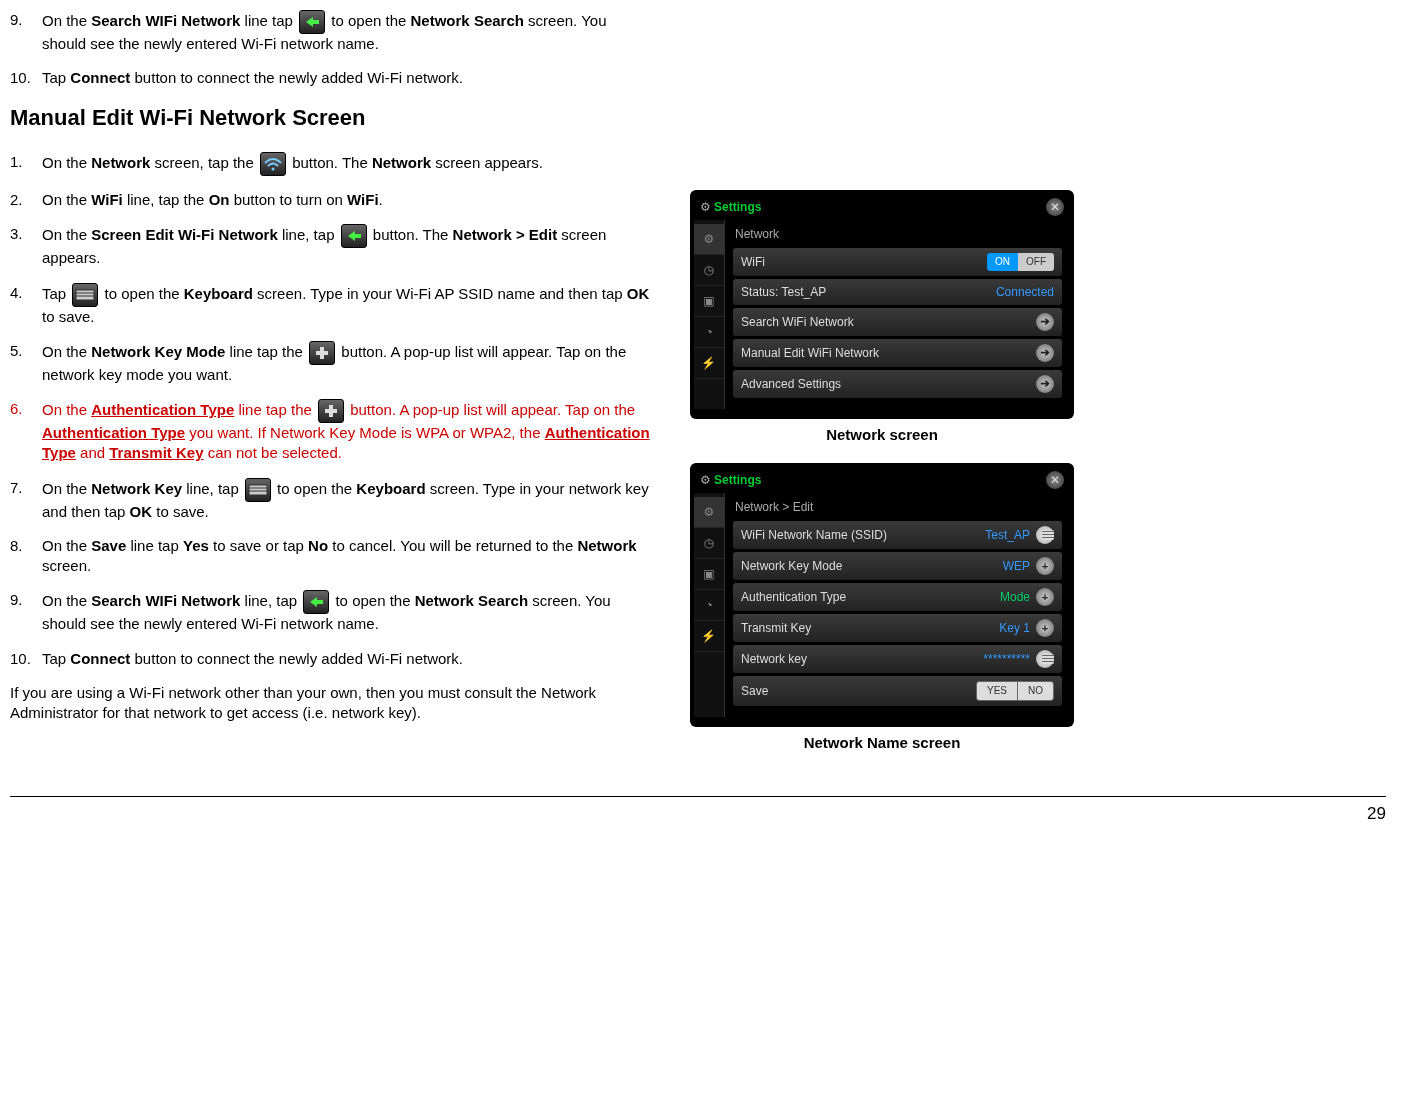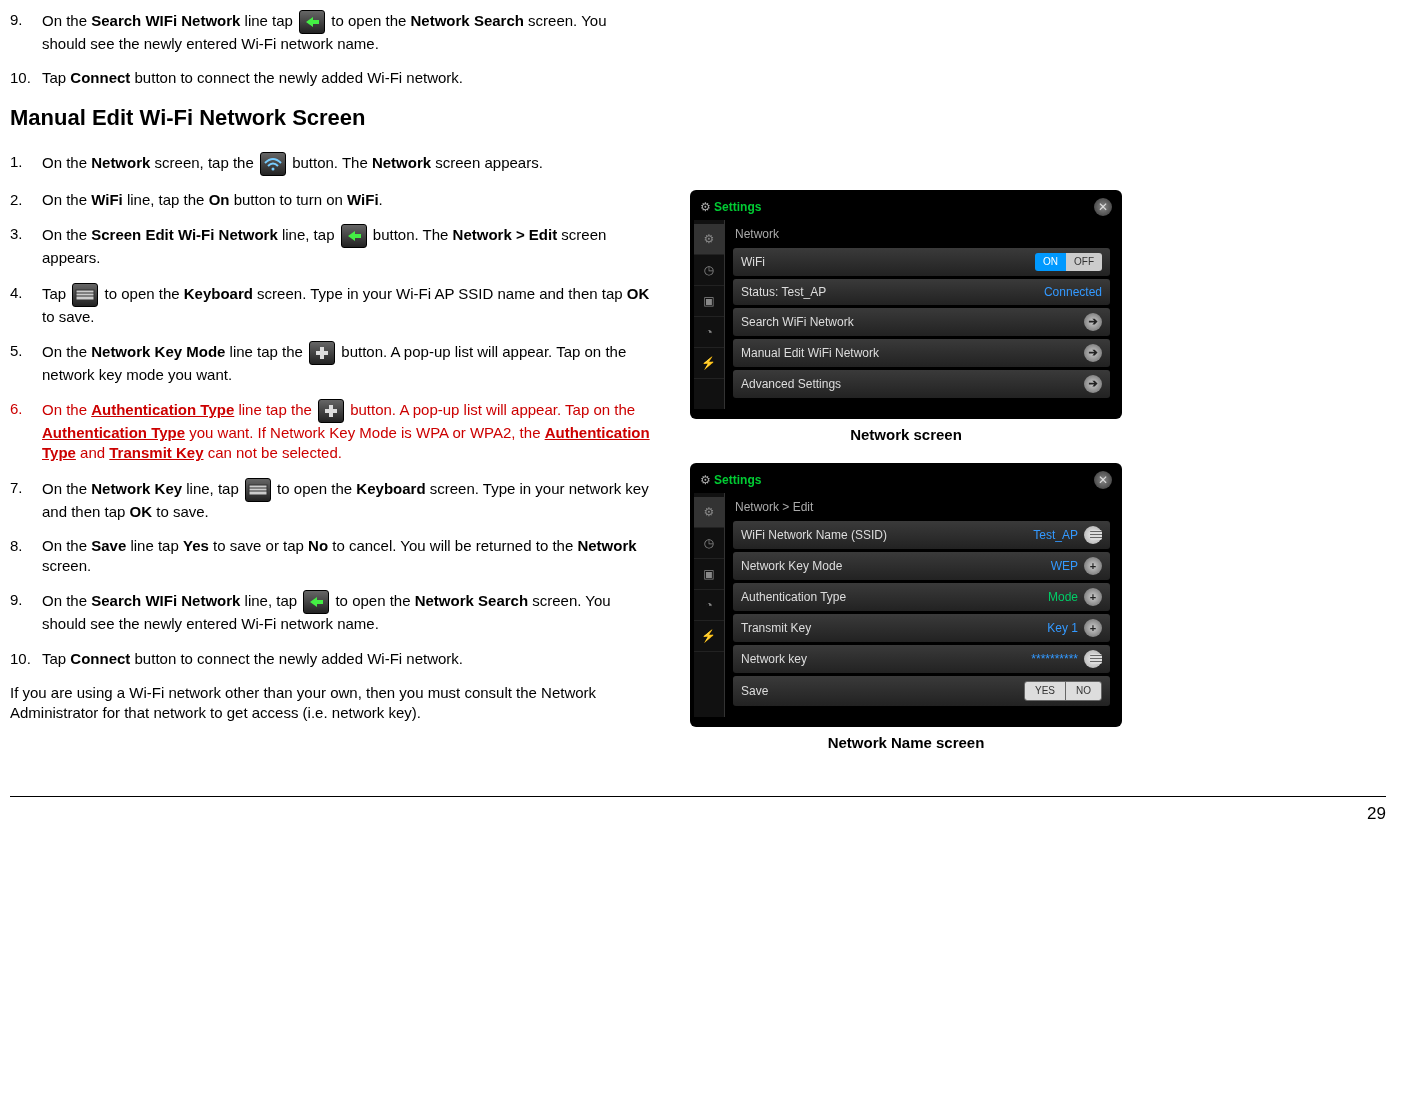--- a/index.html
+++ b/index.html
@@ -11,21 +11,21 @@
     line-height: 1.35;
   }
   .page {
     display: flex;
     gap: 40px;
   }
   .leftcol {
     width: 640px;
   }
   .rightcol {
-    width: 432px;
+    width: 384px;
     padding-top: 180px;
   }
   h2 {
     font-size: 22px;
     font-weight: bold;
     margin: 14px 0 20px 0;
   }
   ol.steps {
     margin: 0;
     padding-left: 0;

